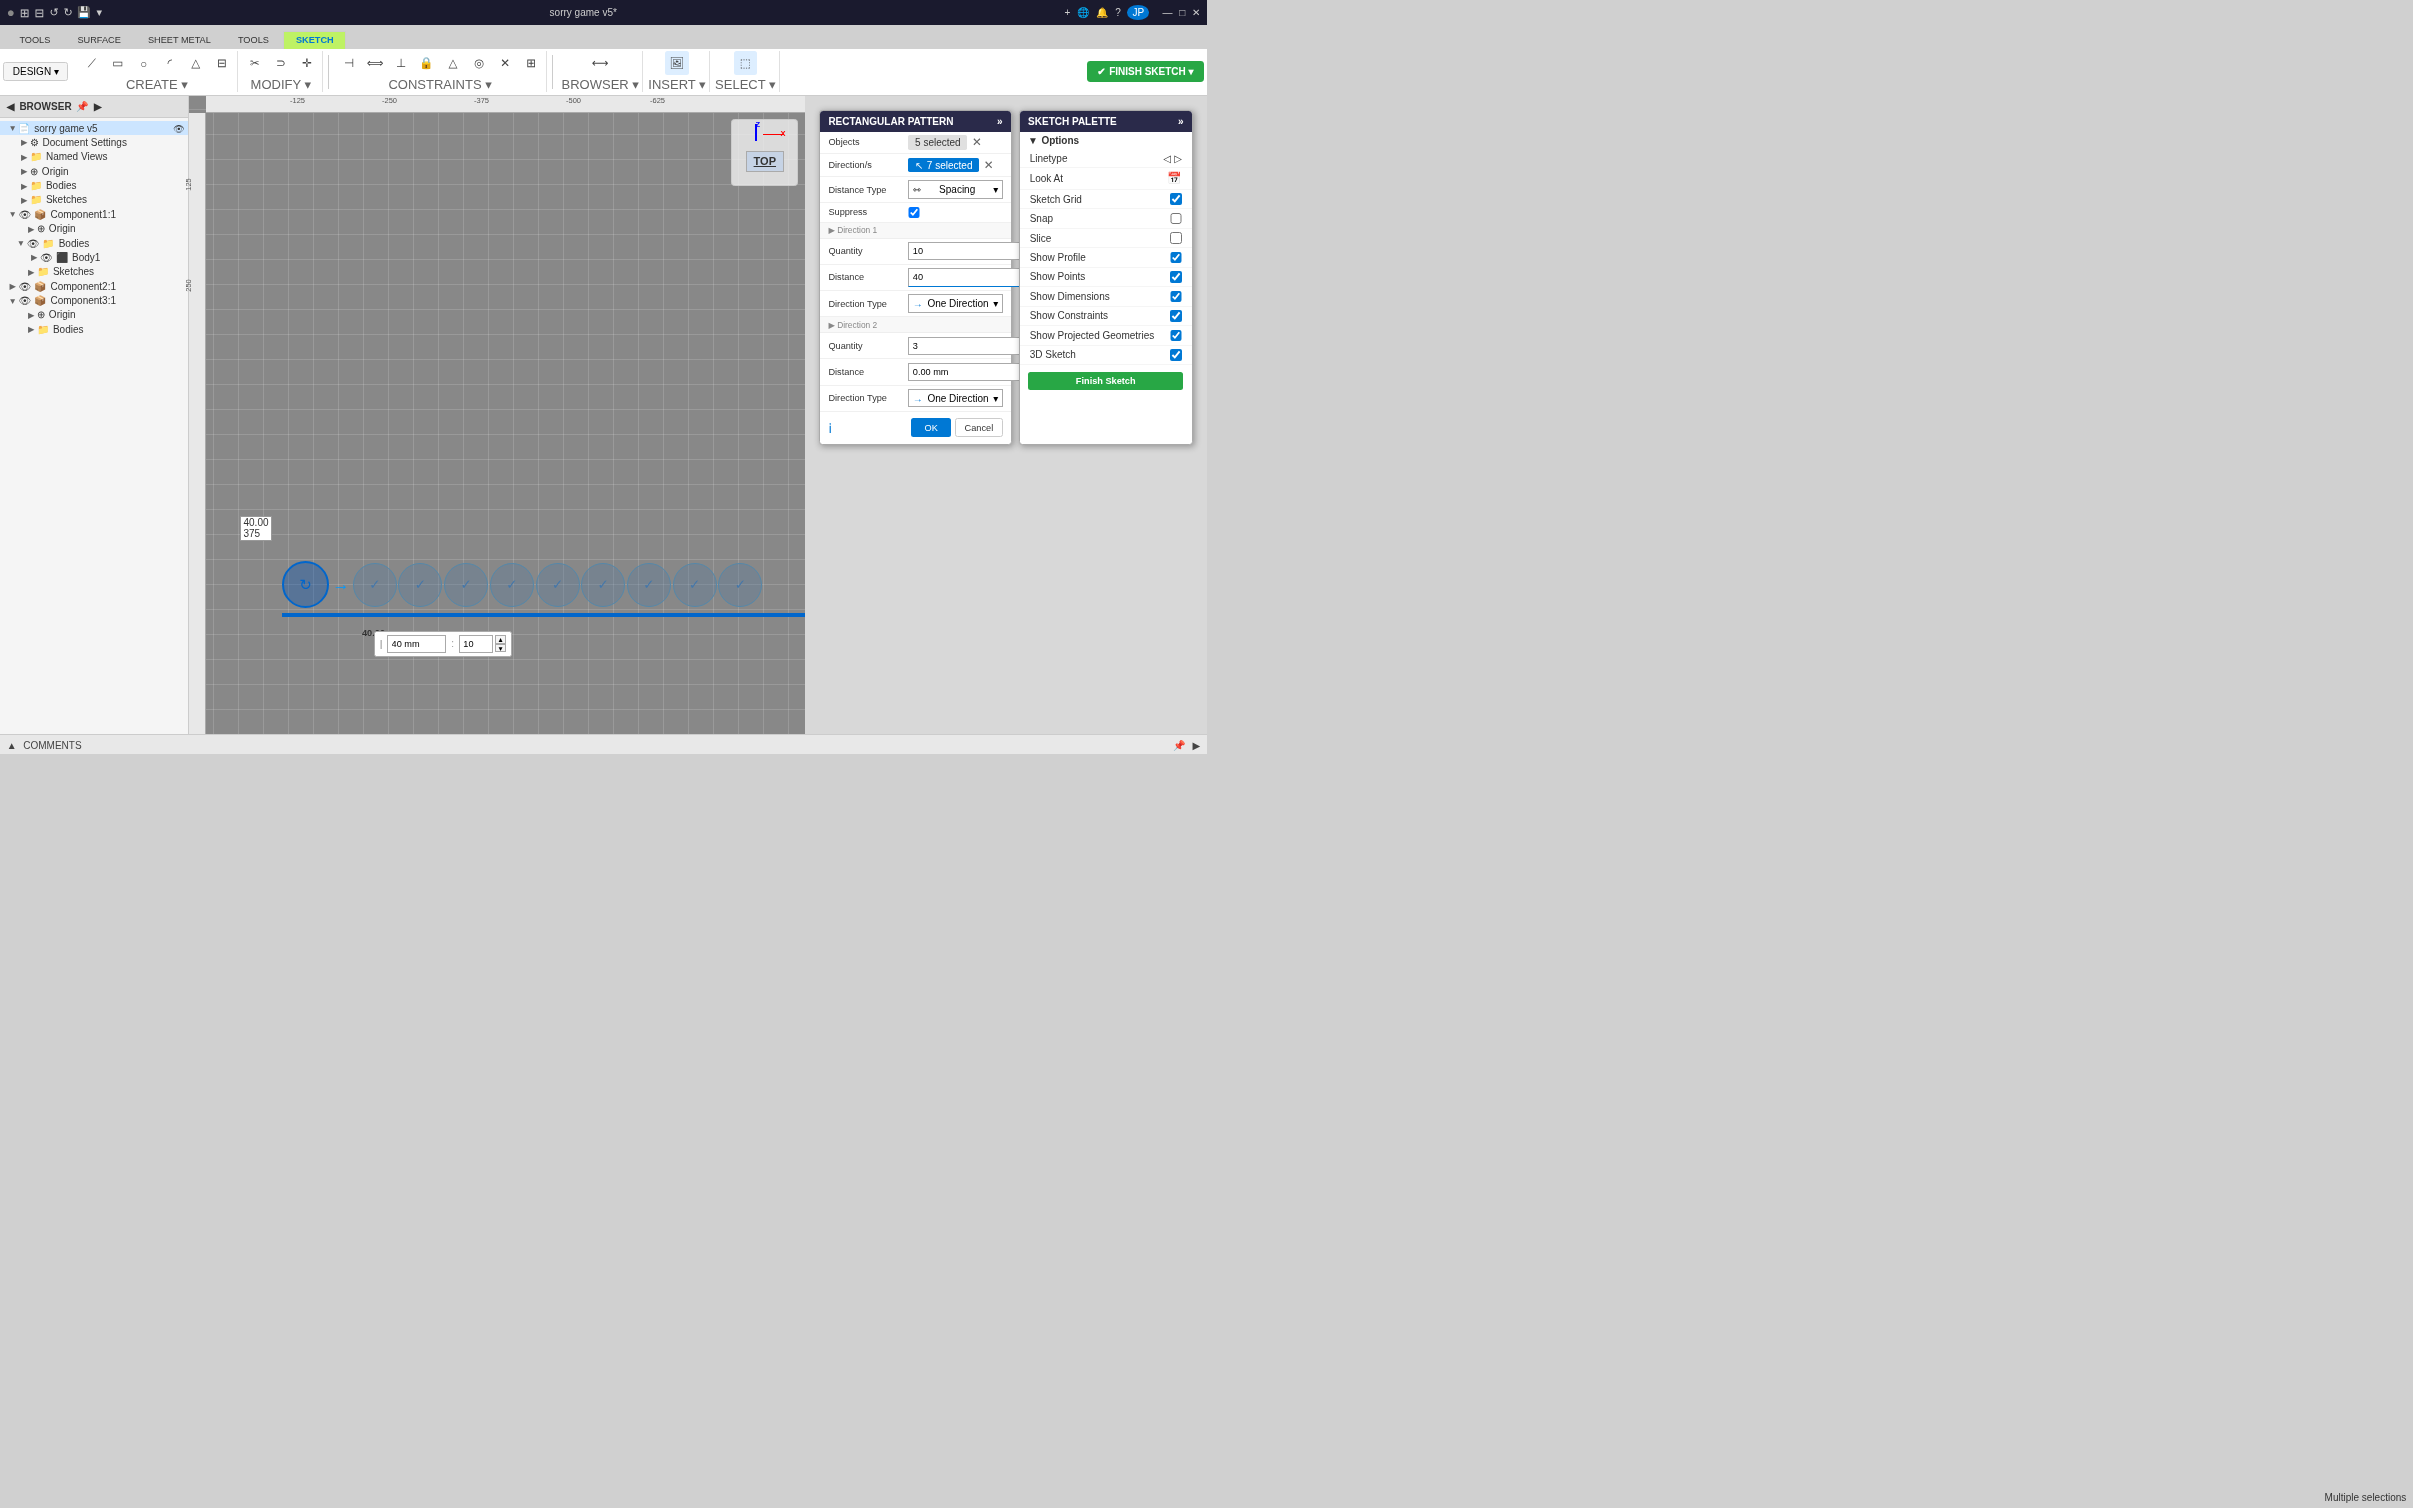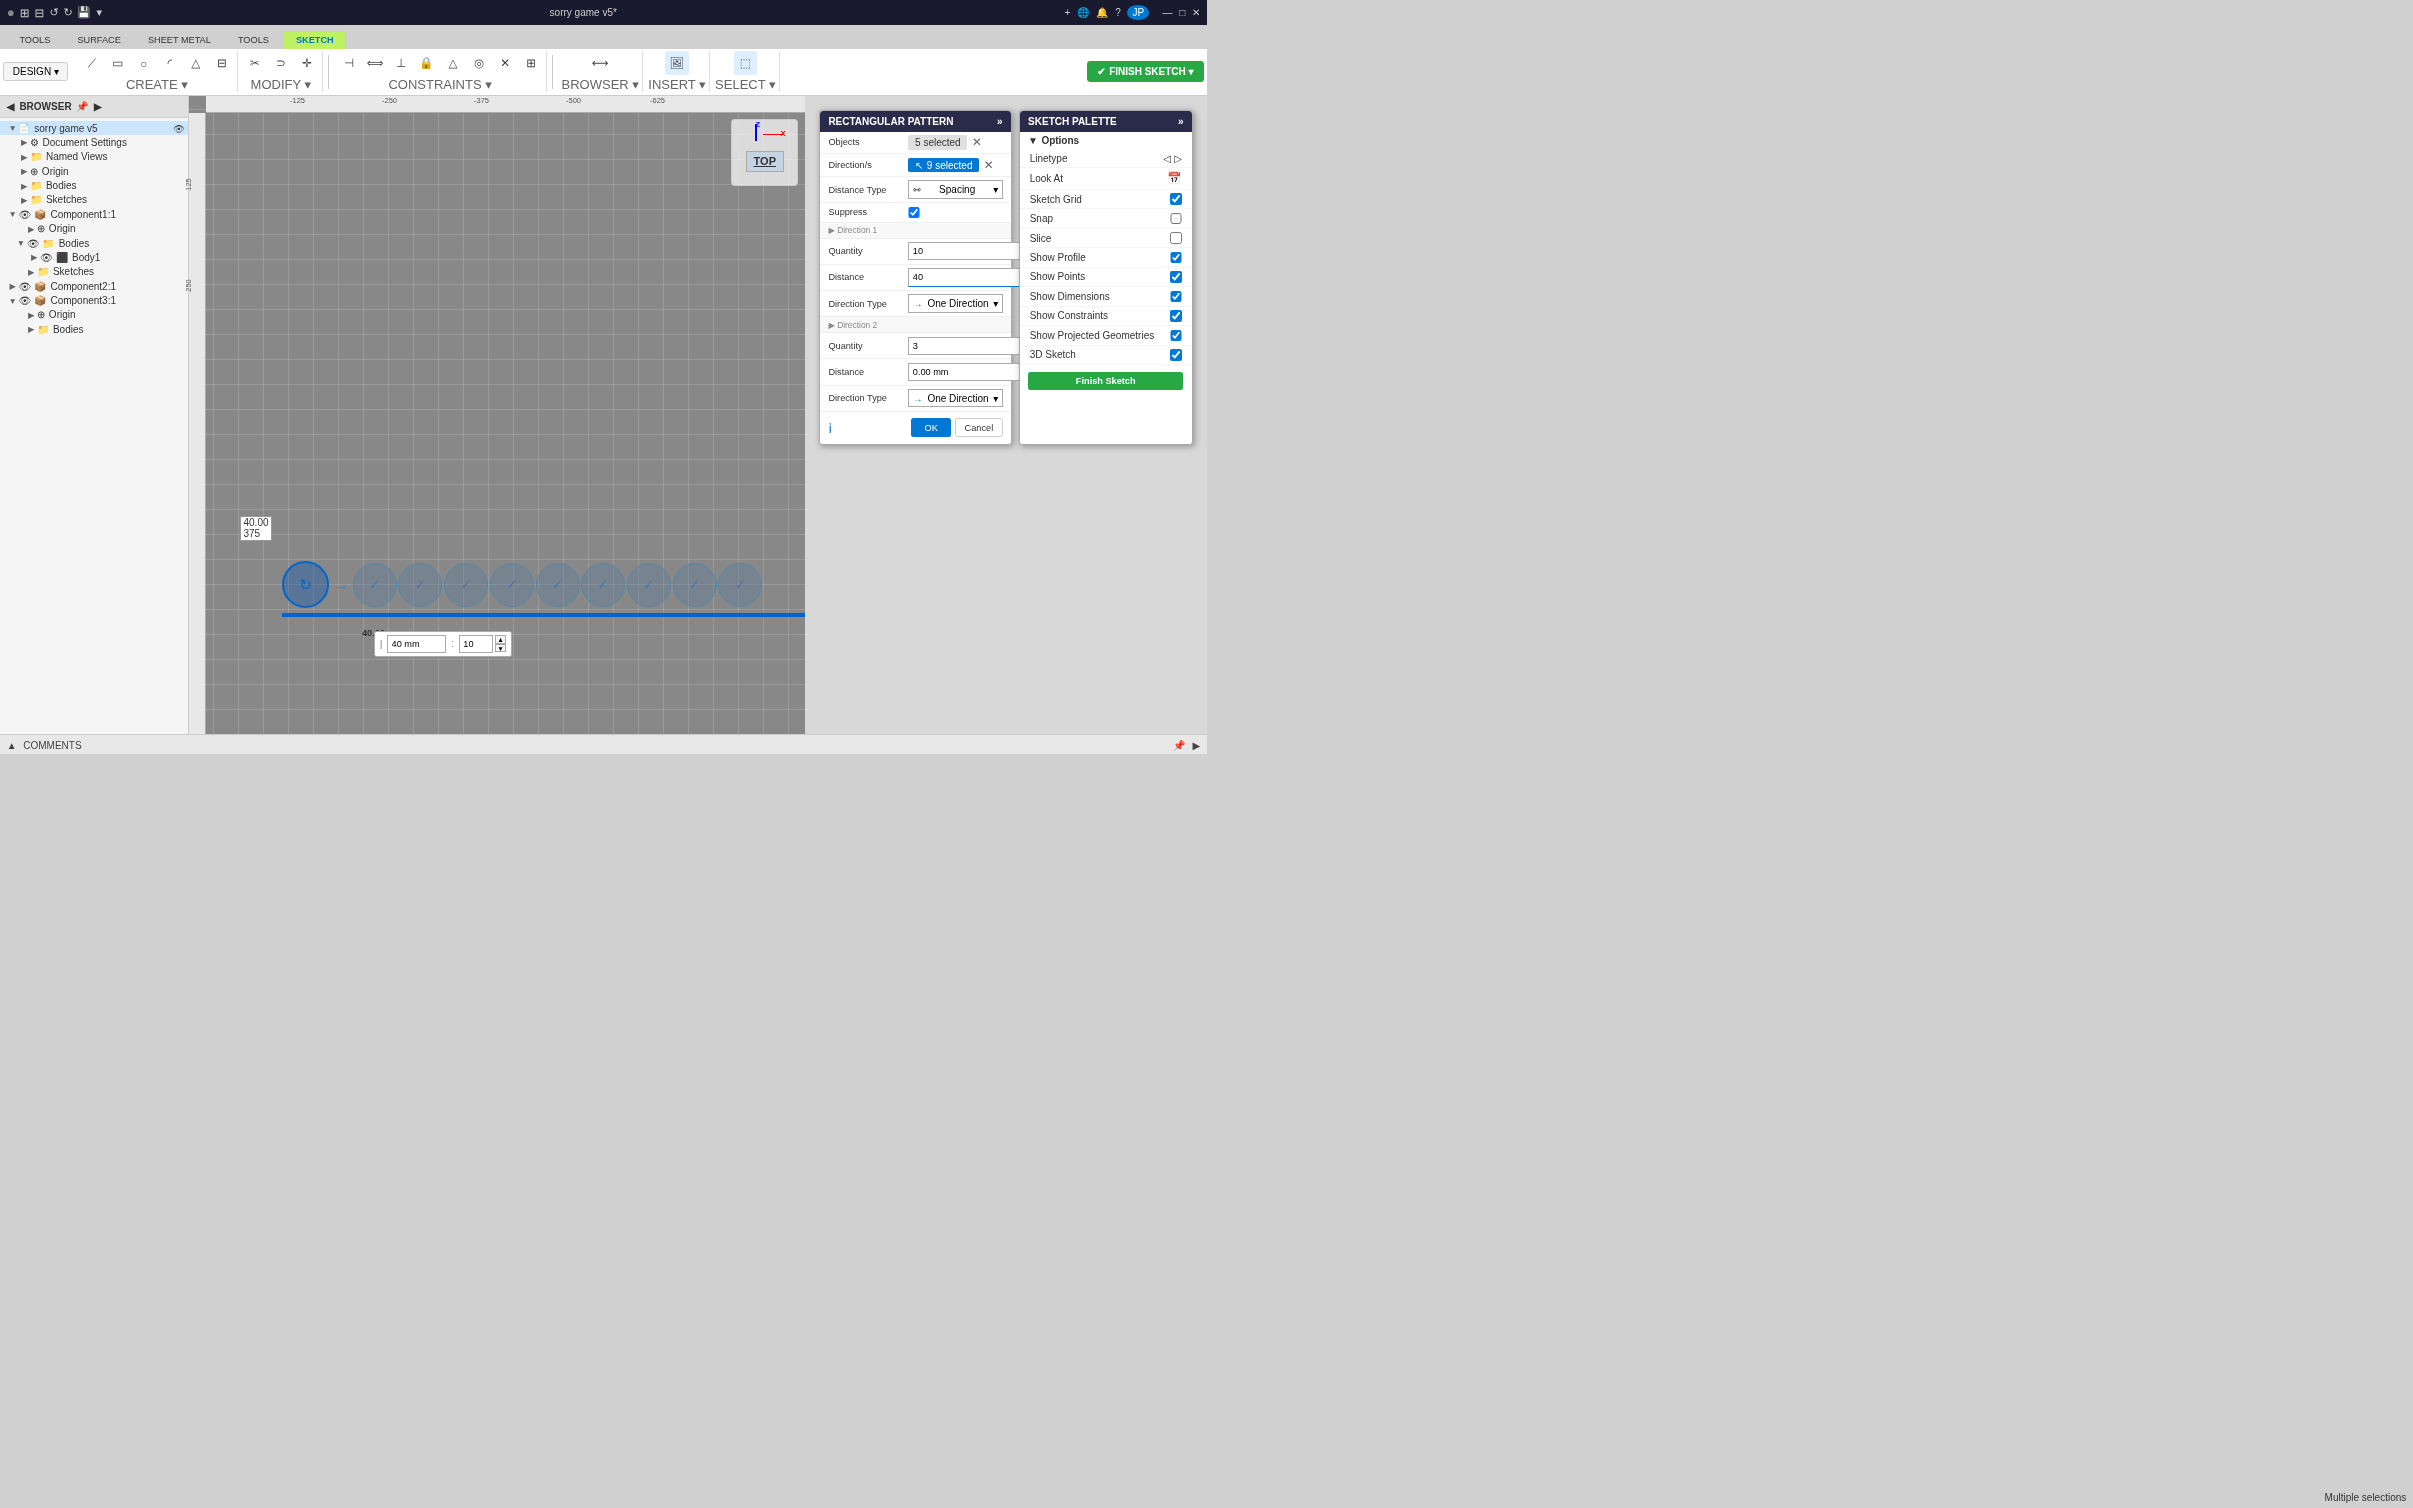--- a/index.html
+++ b/index.html
@@ -779,21 +779,21 @@
               </div>
               <button class="clear-btn">✕</button>
             </div>
           </div>
 
           <div class="panel-row">
             <div class="panel-label">Direction/s</div>
             <div class="panel-value">
               <div class="selected-badge">
                 <span style="font-size:10px;">↖</span>
-                <span>9 selected</span>
+                <span>7 selected</span>
               </div>
               <button class="clear-btn">✕</button>
             </div>
           </div>
 
           <div class="panel-row">
             <div class="panel-label">Distance Type</div>
             <div class="panel-value">
               <div class="dropdown-select">
                 <span>⇿</span>

